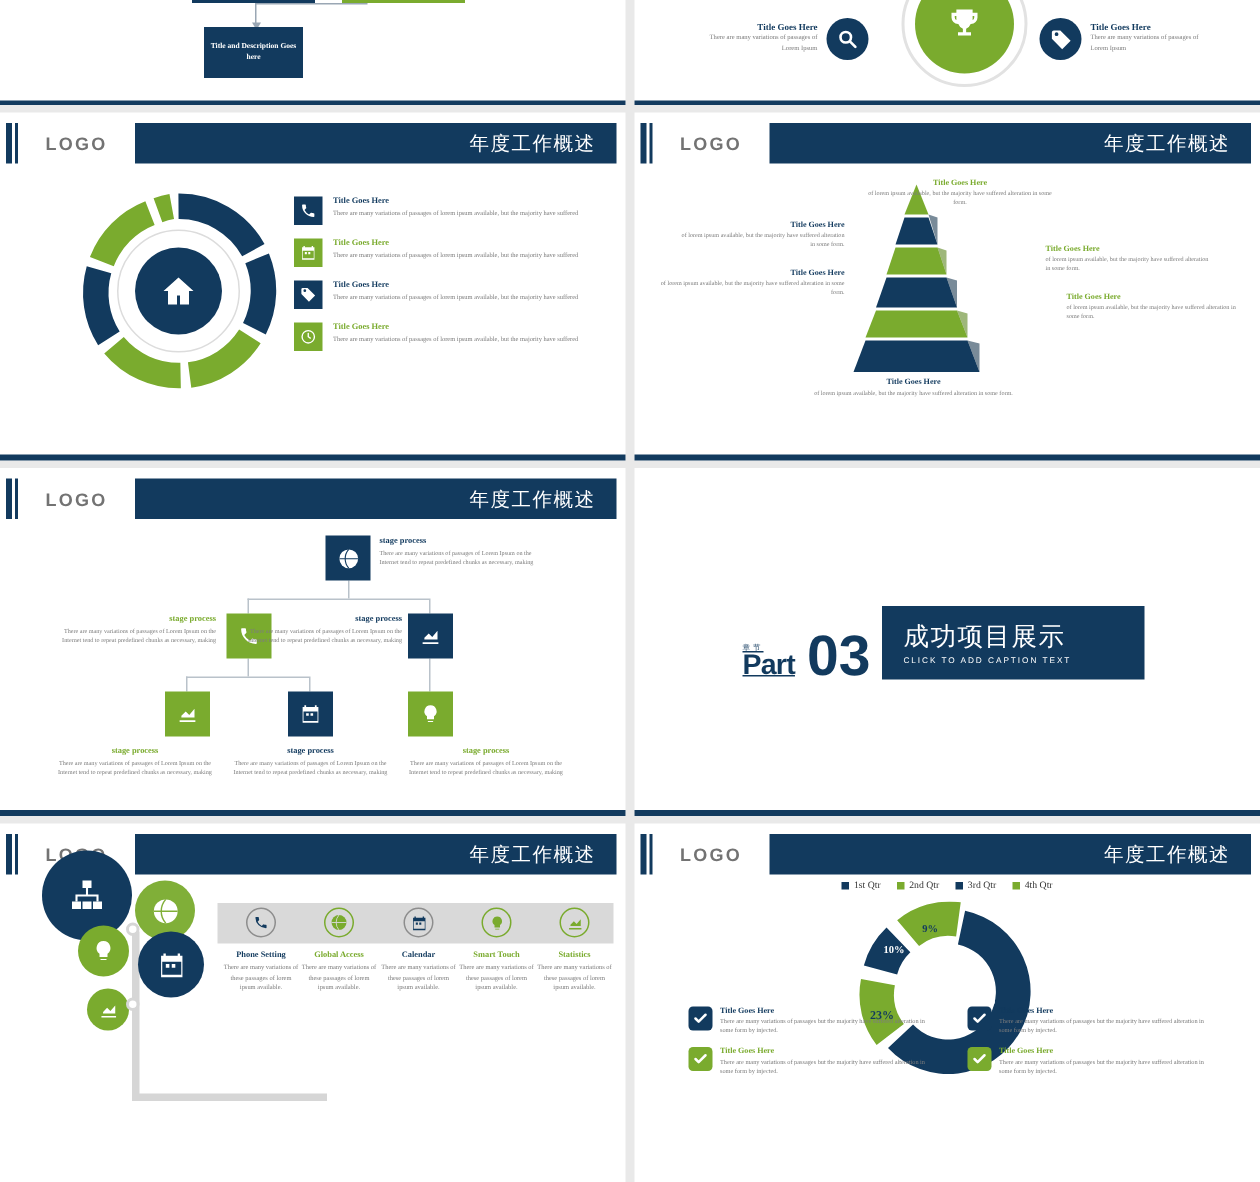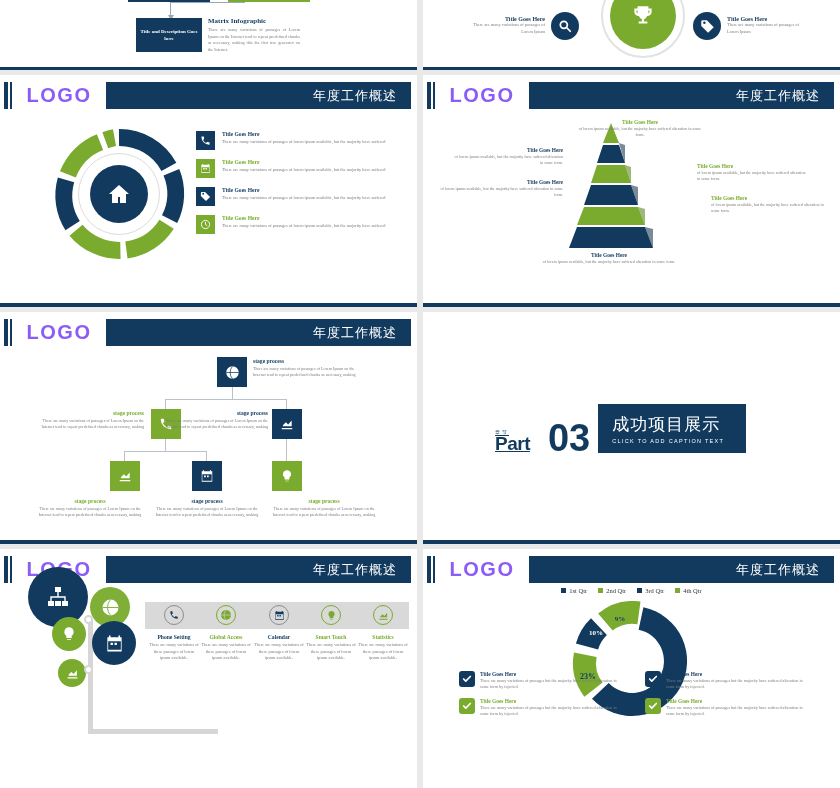--- a/index.html
+++ b/index.html
@@ -25,22 +25,22 @@
     border-bottom: 4px solid #123a5e;
   }
   .slide.nobottom { border-bottom: 3px solid #123a5e; }
 
   
   .hdr { display: flex; align-items: stretch; height: 27px; margin-top: 7px; }
   .hdr-bars { display: flex; gap: 2px; margin-left: 4px; }
   .hdr-bars i { display: block; width: 4px; background: #123a5e; }
   .hdr-bars i.thin { width: 2px; }
   .hdr-logo {
-    width: 94px; display: flex; align-items: center; justify-content: center;
-    color: #8b5cf6; font-size: 20px; font-weight: bold; letter-spacing: 1.5px;
+    width: 78px; display: flex; align-items: center; justify-content: center;
+    color: #737373; font-size: 12px; font-weight: bold; letter-spacing: 1.5px;
   }
   .hdr-title {
     flex: 1; background: #123a5e; color: #fff;
     display: flex; align-items: center; justify-content: flex-end;
     padding-right: 14px; font-size: 13px; letter-spacing: 1px;
     margin-right: 6px;
   }
 
   
   .ttl { font-family: "Liberation Serif", serif; font-weight: bold; }
@@ -106,22 +106,22 @@
   .org-tx h4 { font-size: 5.6px; font-family: "Liberation Serif", serif; }
   .org-tx p { font-size: 4.1px; line-height: 1.5; color: #7d7d7d;
               font-family: "Liberation Serif", serif; margin-top: 1.5px; }
   .ln { position: absolute; background: #b9c2ca; }
 
   
   .sec { position: absolute; left: 72px; top: 92px; display: flex; align-items: stretch; }
   .sec-l { display: flex; align-items: flex-end; color: #123a5e; padding-right: 8px; }
   .sec-part { font-size: 19px; font-weight: bold; line-height: 0.95; letter-spacing: -0.5px; text-decoration: underline; }
   .sec-part small { display: block; font-size: 5px; letter-spacing: 2px; font-weight: normal; }
-  .sec-num { font-size: 38px; font-weight: bold; line-height: 0.8; margin-left: 18px; }
-  .sec-r { background: #123a5e; color: #fff; padding: 9px 22px 9px 14px; }
+  .sec-num { font-size: 38px; font-weight: bold; line-height: 0.8; margin-left: 8px; }
+  .sec-r { background: #123a5e; color: #fff; padding: 9px 49px 9px 14px; }
   .sec-r h3 { font-size: 17px; letter-spacing: 1px; font-weight: normal; }
   .sec-r span { font-size: 5.5px; letter-spacing: 1.3px; display: block; margin-top: 2px; }
 
   
   .bub { position: absolute; border-radius: 50%; display: flex;
          align-items: center; justify-content: center; color: #fff; }
   .stem { position: absolute; background: #d6d6d6; }
   .dot { position: absolute; width: 9px; height: 9px; border-radius: 50%;
          background: #fff; border: 2px solid #d6d6d6; }
   .fbar { position: absolute; left: 145px; top: 53px; width: 264px; height: 27px; background: #d9d9d9; }
@@ -153,24 +153,20 @@
 <div class="grid">
 
   <div class="slide s1 nobottom">
     <div class="m-top">
       <div class="bg-navy"></div>
       <div class="bg-green"></div>
     </div>
     <div class="m-arrow2"></div>
     <div class="m-arrow"></div>
     <div class="m-box">Title and Description Goes here</div>
-    <div class="m-txt">
-      <h4>Matrix Infographic</h4>
-      <p>There are many variations of passages of Lorem Ipsum on the Internet tend to repeat predefined chunks as necessary, making this the first true generator on the Internet.</p>
-    </div>
   </div>
 
   <div class="slide s2 nobottom">
     <div class="tr-item" style="left:48px">
       <div class="tx">
         <h4>Title Goes Here</h4>
         <p>There are many variations of passages of Lorem Ipsum</p>
       </div>
       <div class="tr-c">
         <svg width="14" height="14" viewBox="0 0 24 24" fill="none" stroke="#fff" stroke-width="3">

